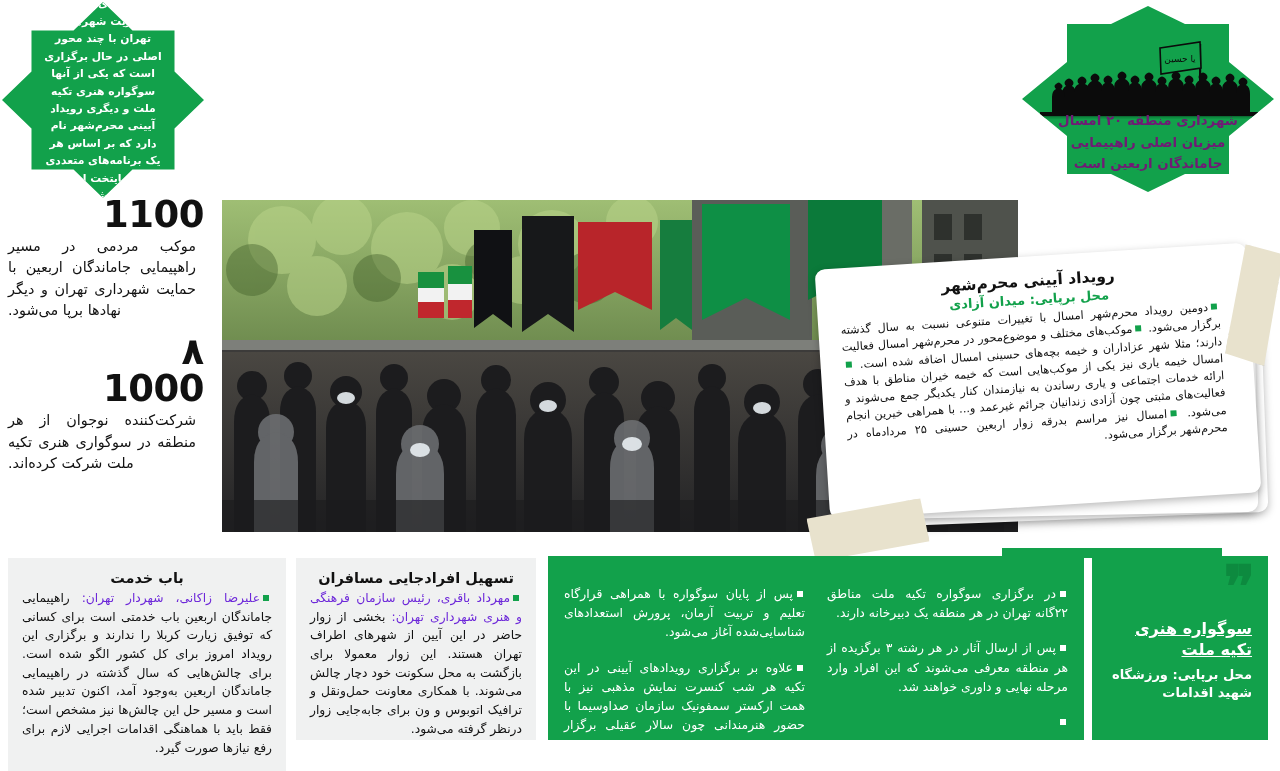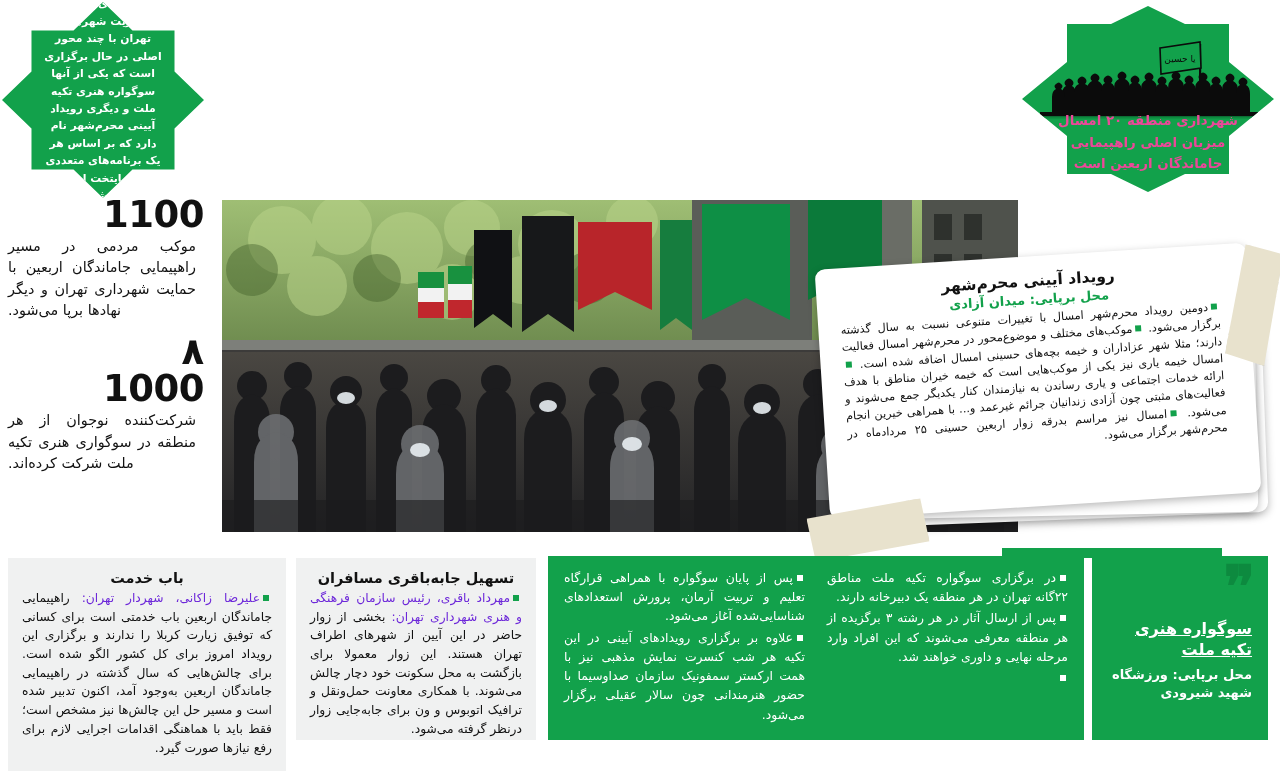--- a/index.html
+++ b/index.html
@@ -75,21 +75,21 @@
   .card-body{font-size:11.3px;line-height:1.53;color:#111;text-align:justify;}
   .bsq{display:inline-block;width:6px;height:6px;background:#12a14b;margin:0 3px 0 3px;vertical-align:1px;}
 
   
   .greenpanel{
     position:absolute;left:548px;top:556px;width:536px;height:184px;
     background:#12a14b;color:#fff;box-sizing:border-box;padding:12px 16px;
     display:flex;gap:22px;
   }
   .gcol{flex:1;font-size:12.4px;line-height:1.55;text-align:justify;}
-  .gcol p{margin:0 0 2px 0;}
+  .gcol p{margin:16px 0 2px 0;}
   .wsq{display:inline-block;width:6px;height:6px;background:#fff;margin:0 2px 0 4px;vertical-align:1px;}
 
   
   .quotebox{
     position:absolute;left:1092px;top:556px;width:176px;height:184px;
     background:#12a14b;color:#fff;box-sizing:border-box;padding:16px 16px 10px 16px;
   }
   .qmark{font-size:58px;line-height:.55;color:#0d8a3f;font-weight:bold;
     font-family:"DejaVu Serif","Liberation Serif",serif;letter-spacing:-3px;}
   .q-title{font-size:16px;font-weight:bold;line-height:1.35;margin-top:14px;text-decoration:underline;}
@@ -108,21 +108,21 @@
   .gray-title{font-size:14.5px;font-weight:bold;text-align:center;margin:0 0 3px 0;}
   .gray-body{font-size:12.3px;line-height:1.52;text-align:justify;}
   .gsq{display:inline-block;width:6px;height:6px;background:#12a14b;margin:0 3px 0 3px;vertical-align:1px;}
   .lead{color:#6d28d9;}
 
   
   .badge-wrap{position:absolute;left:1022px;top:6px;width:252px;height:186px;}
   .badge-graphic{position:absolute;left:0;top:0;width:100%;height:100%;}
   .badge-text{
     position:absolute;left:14px;right:14px;bottom:18px;
-    color:#ec4899;font-weight:bold;font-size:13.4px;line-height:1.58;text-align:center;
+    color:#701a75;font-weight:bold;font-size:13.4px;line-height:1.58;text-align:center;
   }
 </style>
 </head>
 <body>
 
 <div class="star8" style="left:2px;top:2px;width:202px;height:196px;--g:#12a14b;">
   <div class="star-txt" style="font-size:10.8px;width:118px;">برنامه‌های اربعینی مدیریت شهری در تهران با چند محور اصلی در حال برگزاری است که یکی از آنها سوگواره هنری تکیه ملت و دیگری رویداد آیینی محرم‌شهر نام دارد که بر اساس هر یک برنامه‌های متعددی در پایتخت اجرا می‌شود.</div>
 </div>
 
 <div class="badge-wrap">
@@ -321,21 +321,21 @@
 
 <div class="graycol c1">
   <div class="gray-title">باب خدمت</div>
   <div class="gray-body">
     <span class="gsq"></span><span class="lead">علیرضا زاکانی، شهردار تهران:</span>
     <span>راهپیمایی جاماندگان اربعین باب خدمتی است برای کسانی که توفیق زیارت کربلا را ندارند و برگزاری این رویداد امروز برای کل کشور الگو شده است. برای چالش‌هایی که سال گذشته در راهپیمایی جاماندگان اربعین به‌وجود آمد، اکنون تدبیر شده است و مسیر حل این چالش‌ها نیز مشخص است؛ فقط باید با هماهنگی اقدامات اجرایی لازم برای رفع نیازها صورت گیرد.</span>
   </div>
 </div>
 
 <div class="graycol c2">
-  <div class="gray-title">تسهیل جابه‌باقری مسافران</div>
+  <div class="gray-title">تسهیل افراد‌جایی مسافران</div>
   <div class="gray-body">
     <span class="gsq"></span><span class="lead">مهرداد باقری، رئیس سازمان فرهنگی و هنری شهرداری تهران:</span>
     <span>بخشی از زوار حاضر در این آیین از شهرهای اطراف تهران هستند. این زوار معمولا برای بازگشت به محل سکونت خود دچار چالش می‌شوند. با همکاری معاونت حمل‌ونقل و ترافیک اتوبوس و ون برای جابه‌جایی زوار درنظر گرفته می‌شود.</span>
   </div>
 </div>
 
 <div class="greenpanel">
 
   <div class="gcol">
     <p><span class="wsq"></span><span>در برگزاری سوگواره تکیه ملت مناطق ۲۲گانه تهران در هر منطقه یک دبیرخانه دارند.</span></p>
@@ -344,14 +344,14 @@
   </div>
   <div class="gcol">
     <p><span class="wsq"></span><span>پس از پایان سوگواره با همراهی قرارگاه تعلیم و تربیت آرمان، پرورش استعدادهای شناسایی‌شده آغاز می‌شود.</span></p>
     <p><span class="wsq"></span><span>علاوه بر برگزاری رویدادهای آیینی در این تکیه هر شب کنسرت نمایش مذهبی نیز با همت ارکستر سمفونیک سازمان صداوسیما با حضور هنرمندانی چون سالار عقیلی برگزار می‌شود.</span></p>
   </div>
 </div>
 
 <div class="quotebox">
   <div class="qmark">❞</div>
   <div class="q-title">سوگواره هنری تکیه ملت</div>
-  <div class="q-sub">محل برپایی: ورزشگاه شهید شیرودی</div>
+  <div class="q-sub">محل برپایی: ورزشگاه شهید اقدامات</div>
 </div>
 
 </body></html>

